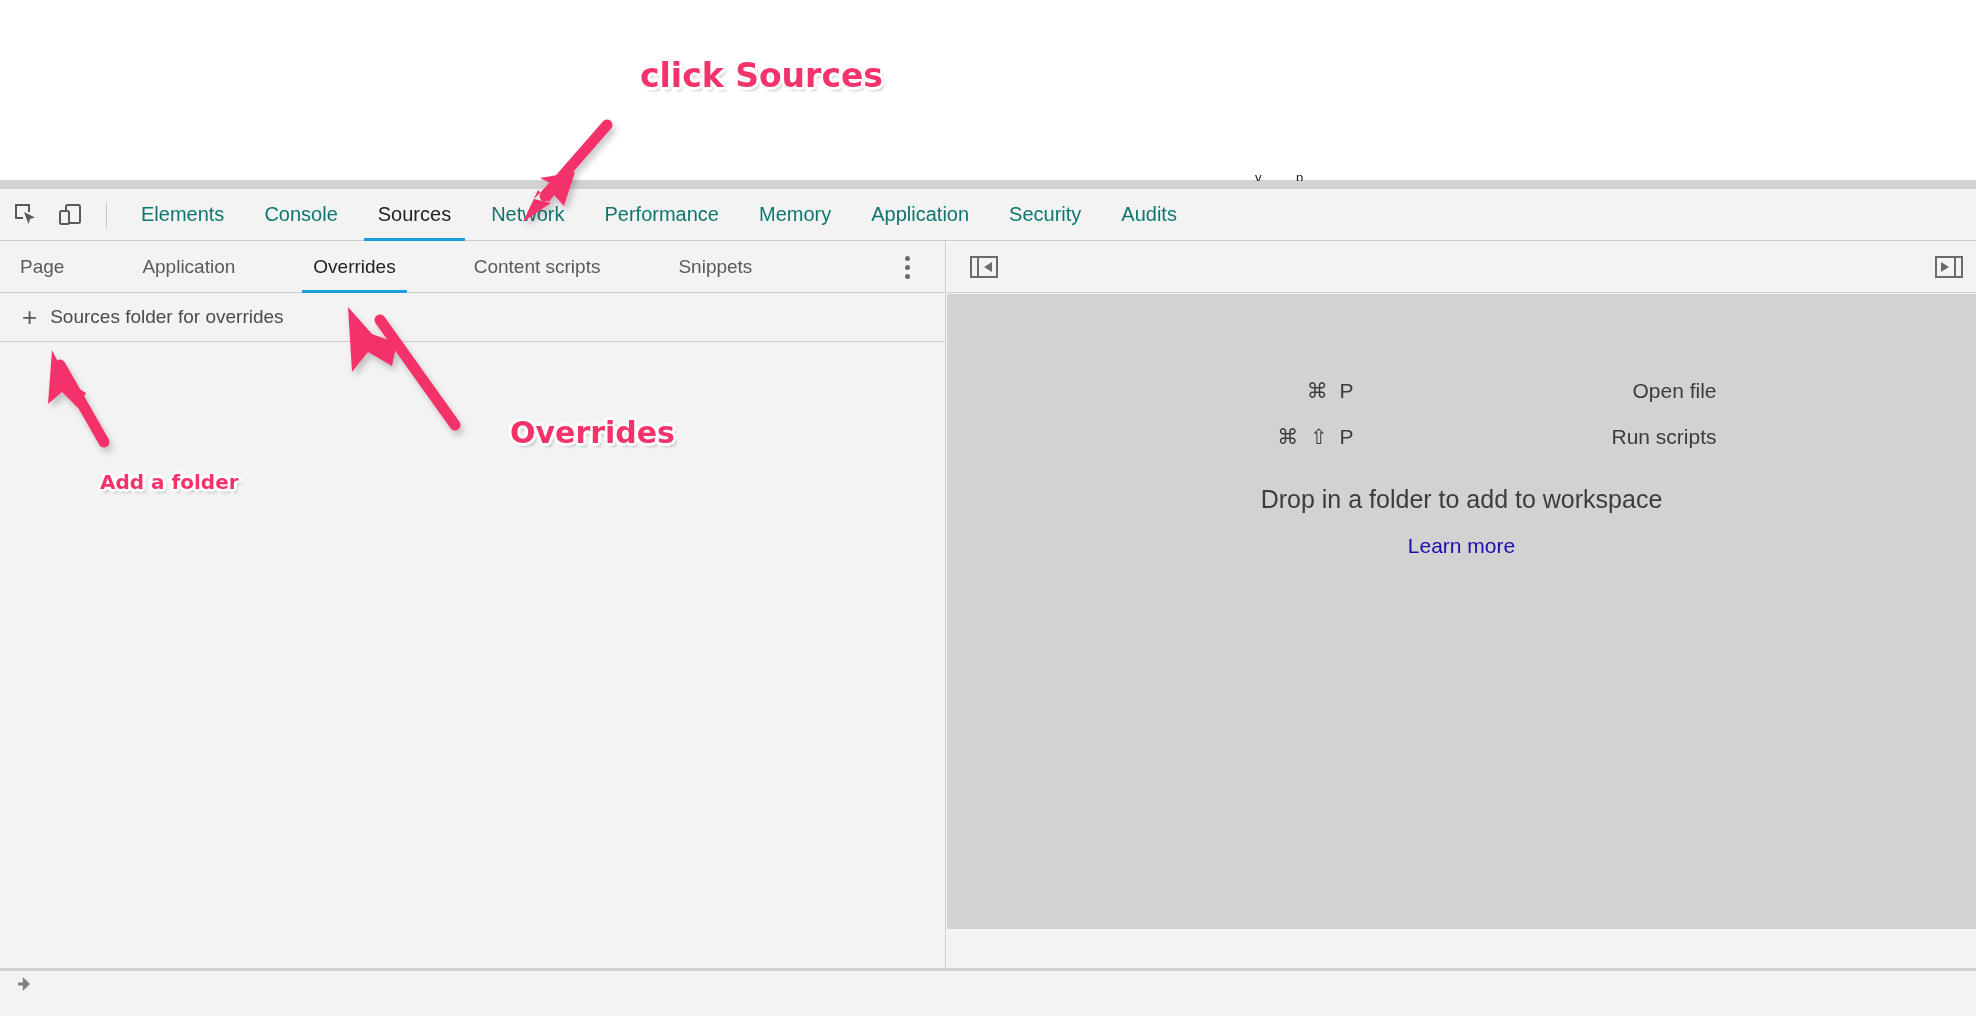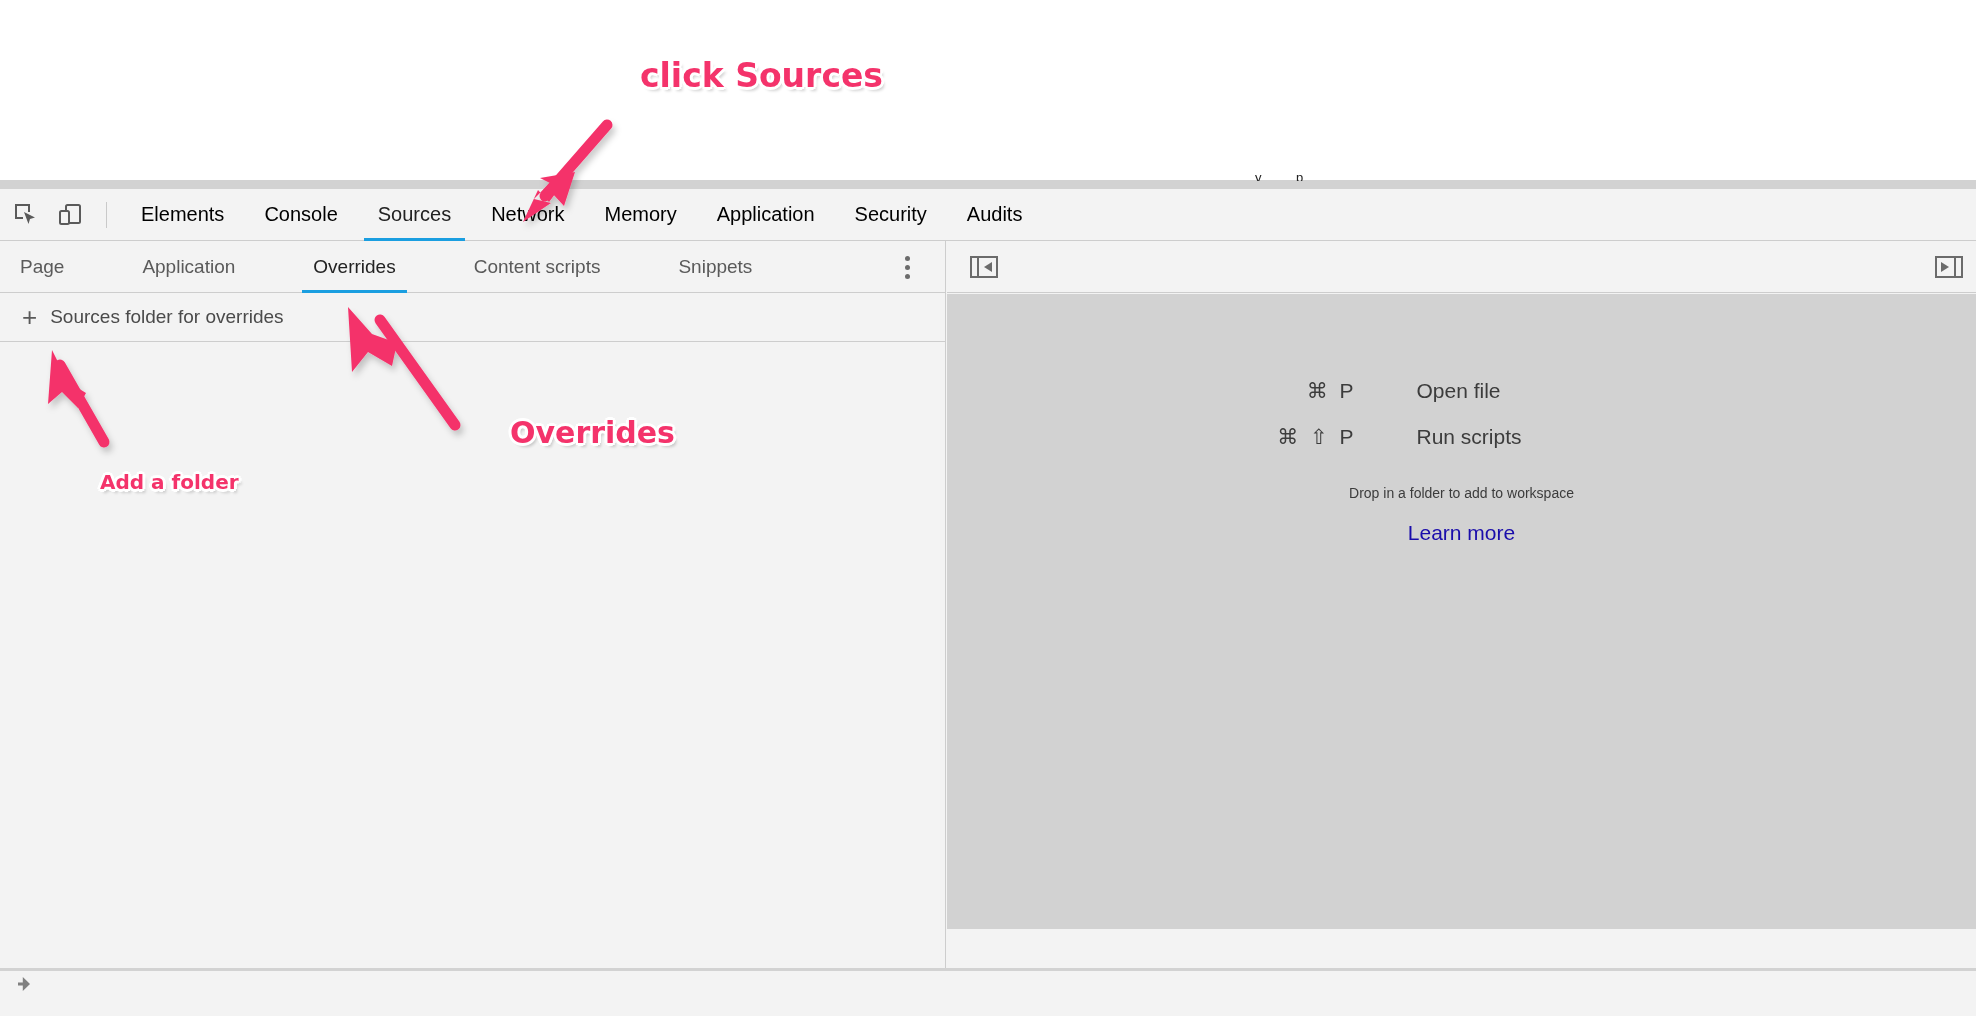--- a/index.html
+++ b/index.html
@@ -76,21 +76,21 @@
     background: #c9c9c9;
     margin: 0 14px 0 18px;
   }
   .main-tab {
     position: relative;
     height: 52px;
     padding: 0 20px;
     display: flex;
     align-items: center;
     font-size: 20px;
-    color: #000000;
+    color: #0f766e;
     cursor: pointer;
     box-sizing: border-box;
     white-space: nowrap;
   }
   .main-tab.selected {
     color: #222222;
   }
   .main-tab.selected::after {
     content: "";
     position: absolute;
@@ -226,23 +226,23 @@
     font-size: 21px;
     color: #3c3c3c;
   }
   .shortcut-keys {
     width: 210px;
     text-align: right;
     padding-right: 60px;
     box-sizing: border-box;
     letter-spacing: 3px;
   }
-  .shortcut-desc { width: 300px; text-align: left; }
+  .shortcut-desc { width: 300px; text-align: right; }
   #drop-hint {
-    font-size: 14px;
+    font-size: 25px;
     color: #3c3c3c;
     margin-top: 14px;
     margin-bottom: 20px;
   }
   #learn-more {
     font-size: 21px;
     color: #1a0dab;
     cursor: pointer;
   }
 
@@ -324,20 +324,23 @@
     <div class="main-tab">
       <span>Console</span>
     </div>
     <div class="main-tab selected">
       <span>Sources</span>
     </div>
     <div class="main-tab">
       <span>Network</span>
     </div>
     <div class="main-tab">
+      <span>Performance</span>
+    </div>
+    <div class="main-tab">
       <span>Memory</span>
     </div>
     <div class="main-tab">
       <span>Application</span>
     </div>
     <div class="main-tab">
       <span>Security</span>
     </div>
     <div class="main-tab">
       <span>Audits</span>

